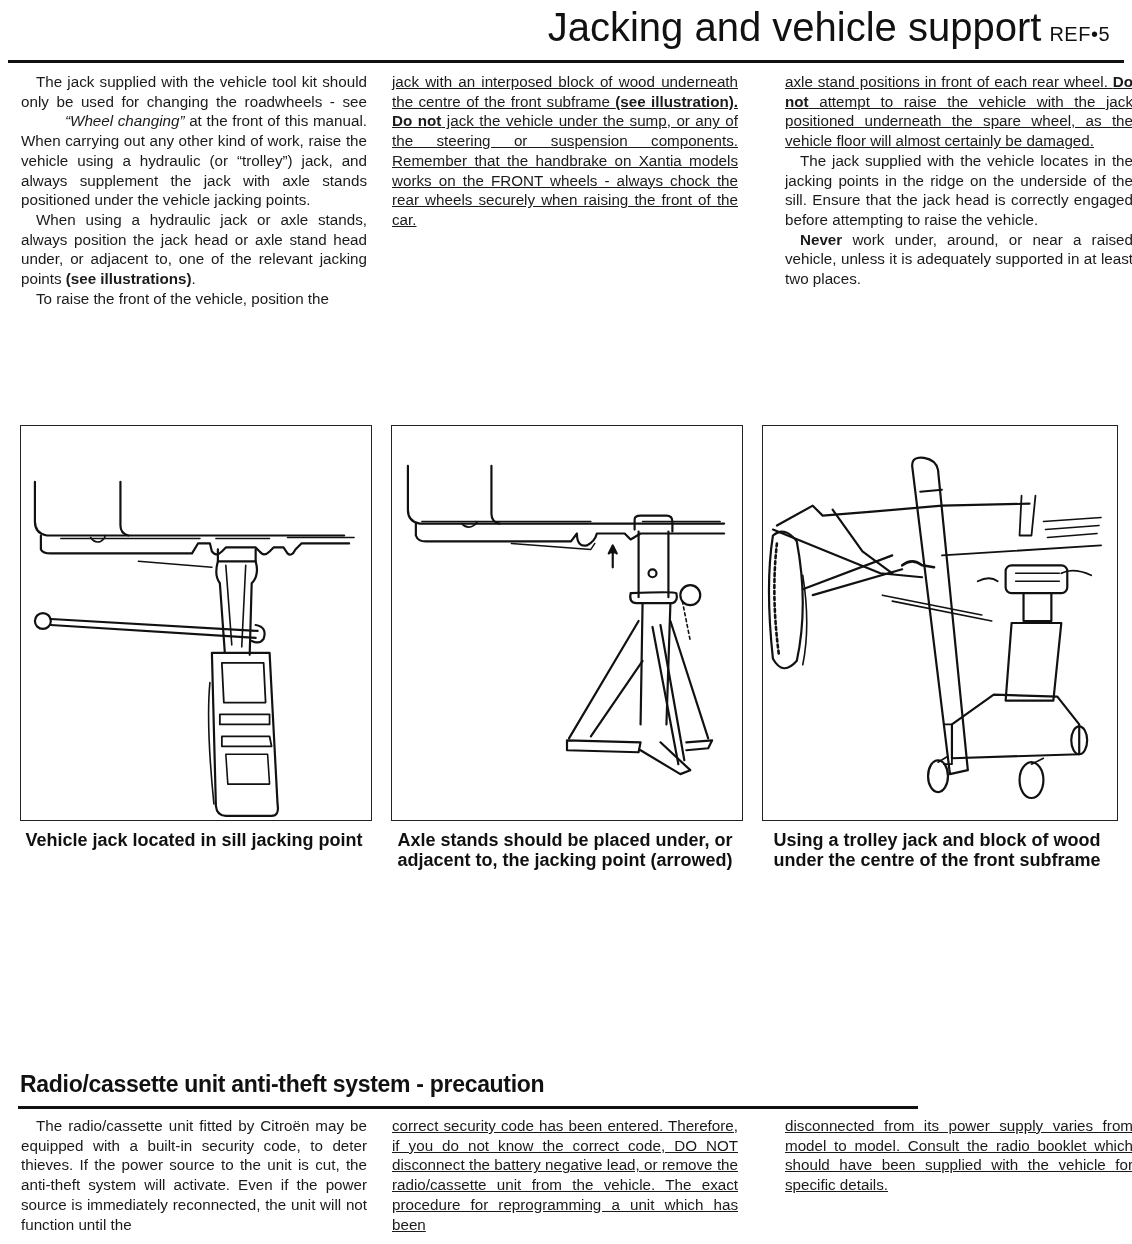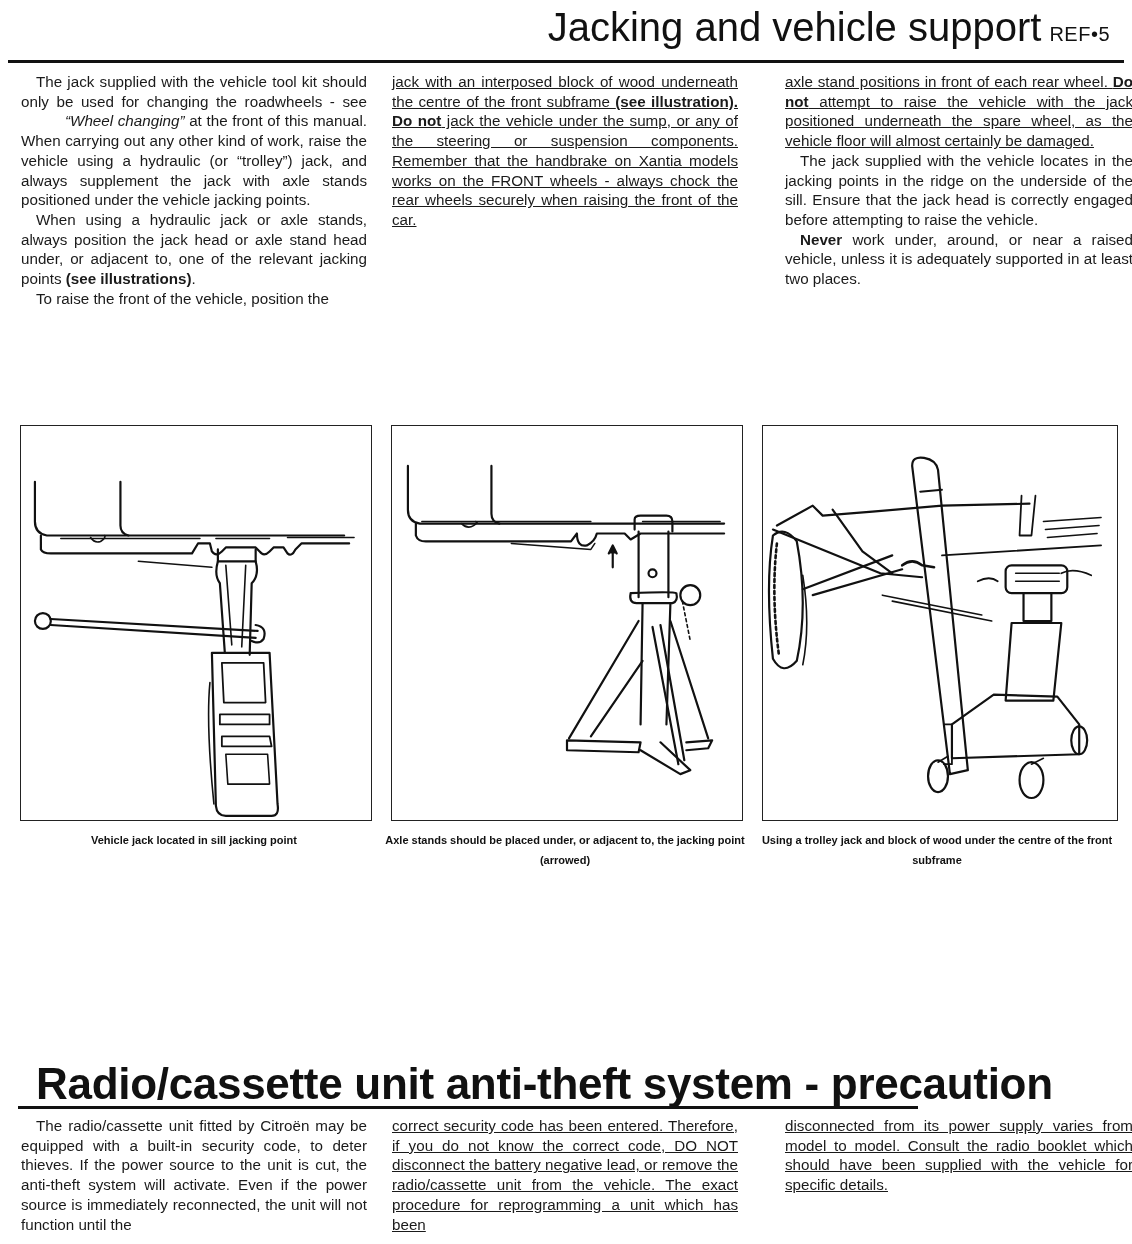--- a/index.html
+++ b/index.html
@@ -31,31 +31,30 @@
     position: absolute; top: 425px; width: 352px; height: 396px;
     border: 1.5px solid #222; background: #fff; box-sizing: border-box;
   }
   .fig1 { left: 20px; }
   .fig2 { left: 391px; }
   .fig3 { left: 762px; width: 356px; }
   .fig svg { position: absolute; left: 0; top: 0; width: 100%; height: 100%; }
 
   .caption {
     position: absolute; top: 830px; width: 360px; text-align: center;
-    font-size: 11px; line-height: 20px; font-weight: bold; color: #111;
+    font-size: 18px; line-height: 20px; font-weight: bold; color: #111;
   }
   .cap1 { left: 14px; }
   .cap2 { left: 385px; }
   .cap3 { left: 757px; }
 
   .section-title {
     position: absolute; left: 20px; top: 1064px;
-    font-size: 44px; line-height: 40px; font-weight: bold; color: #111; white-space: nowrap;
+    font-size: 23px; line-height: 40px; font-weight: bold; color: #111; white-space: nowrap;
     letter-spacing: -0.3px;
-    margin-left: 16px;
   }
   .section-rule {
     position: absolute; left: 18px; width: 900px; top: 1106px; height: 3px; background: #111;
   }
   .col-b { top: 1116px; }
 </style>
 </head>
 <body>
 
 <div class="header-title">

